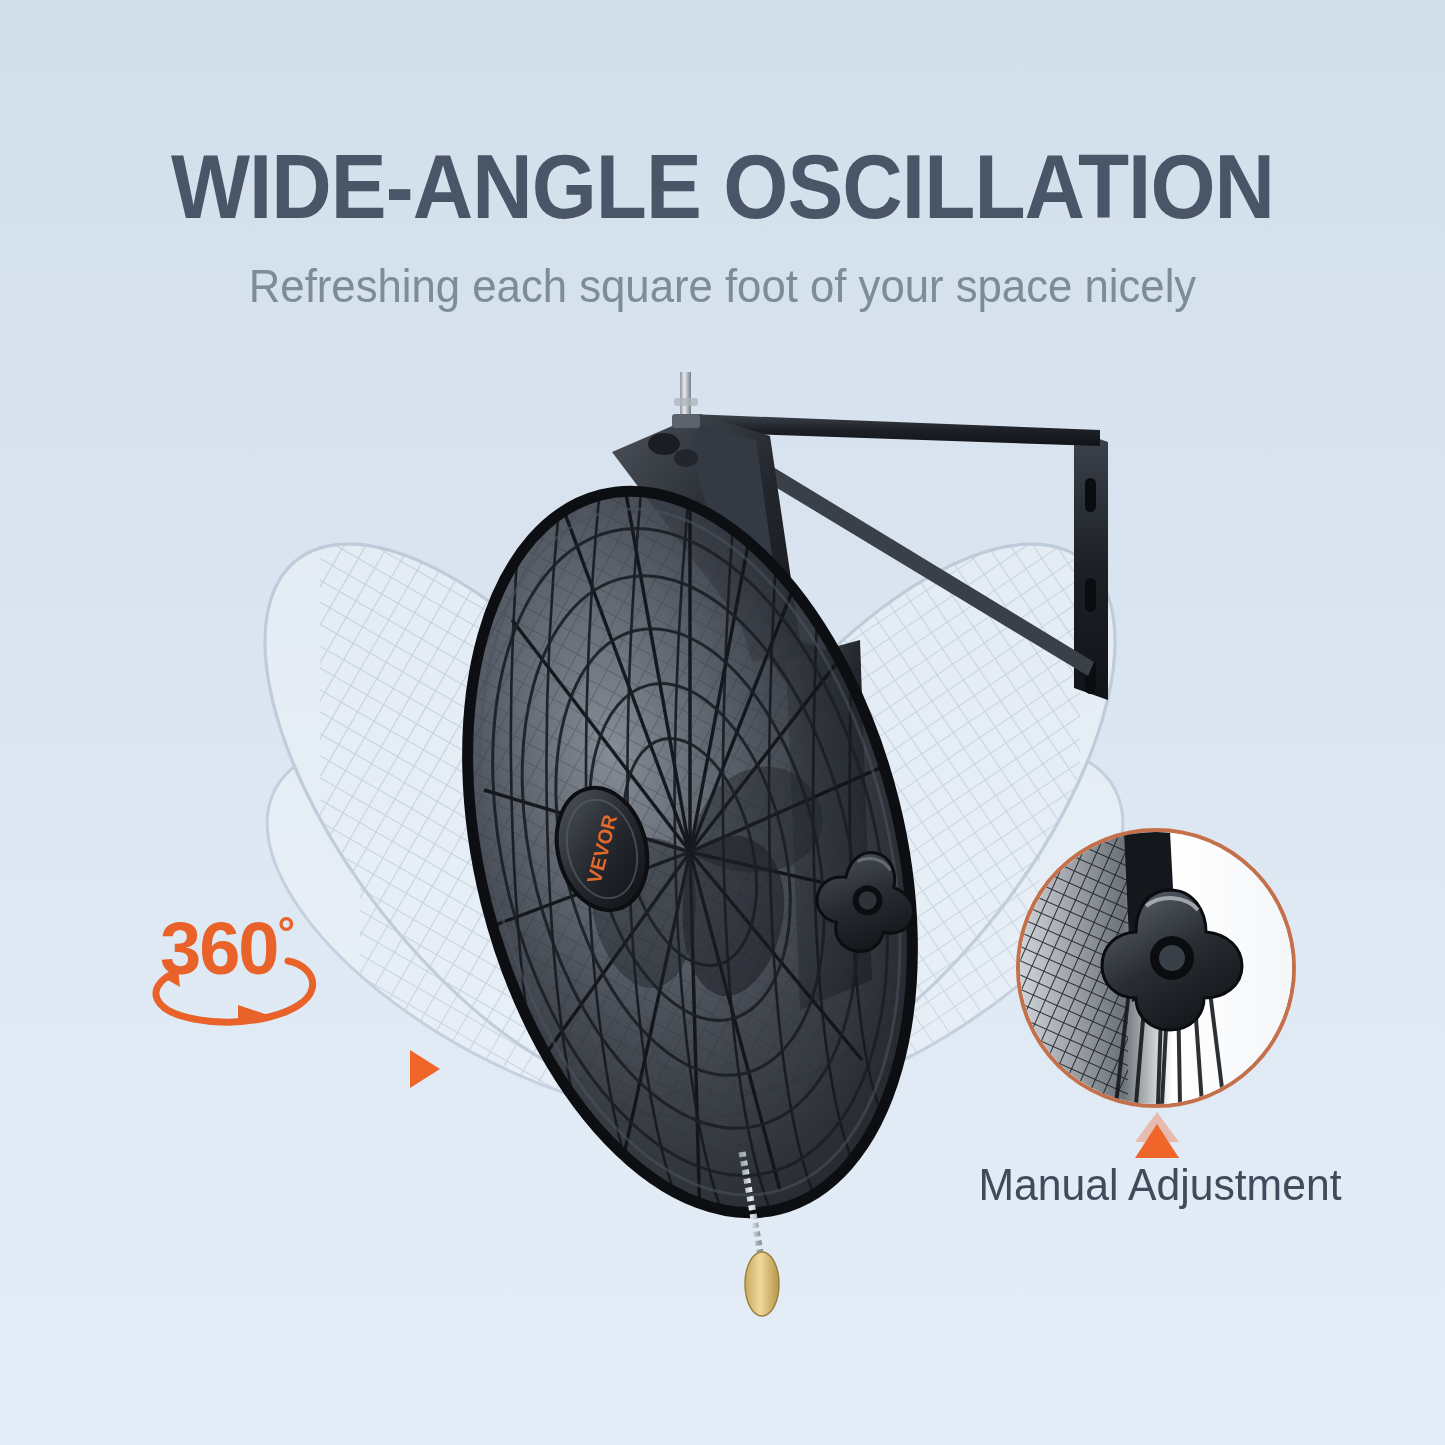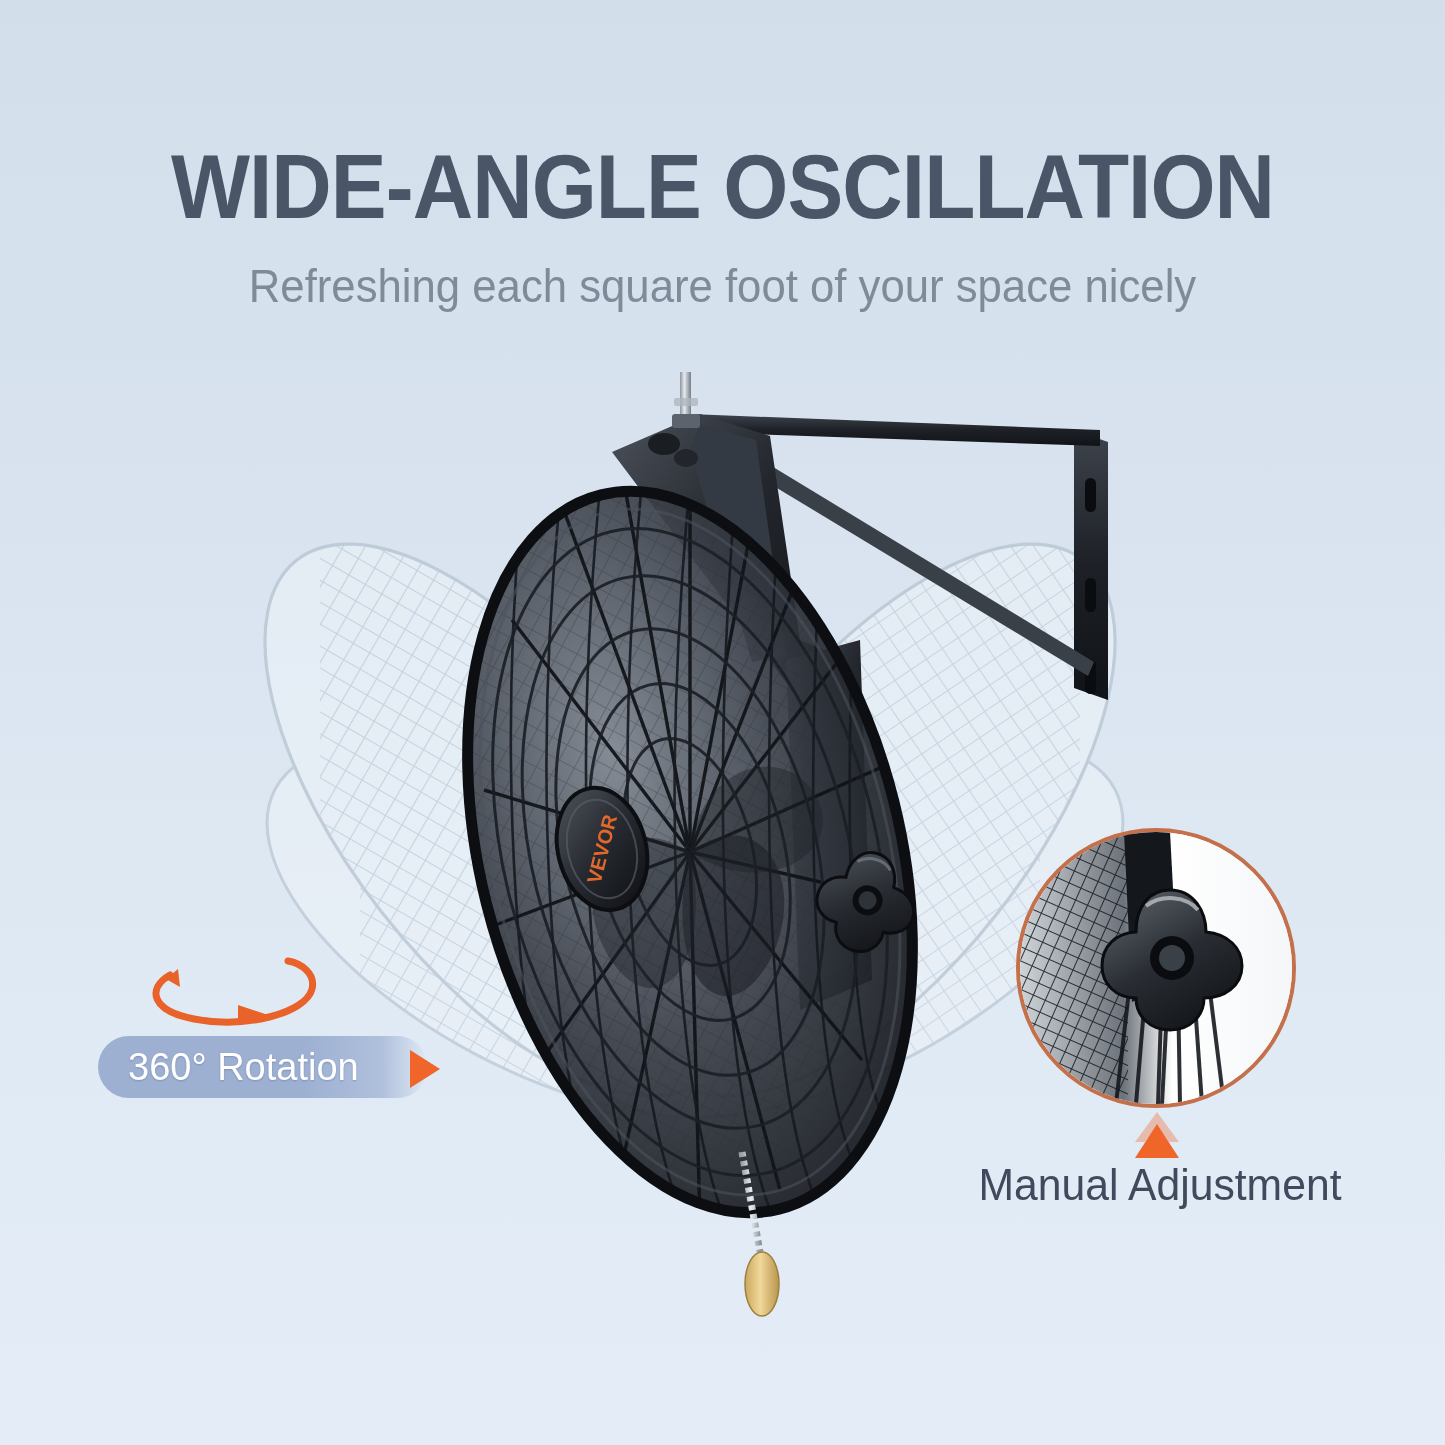--- a/index.html
+++ b/index.html
@@ -282,30 +282,30 @@
         <path d="M742 1152 L760 1252" stroke="url(#chainG)" stroke-width="7" stroke-dasharray="5 4" fill="none"></path>
         <ellipse cx="762" cy="1284" rx="17" ry="32" fill="url(#pullG)" stroke="#9c8040" stroke-width="1.5"></ellipse>
       </g>
     </svg>
   </div>
 
   <div class="headline">WIDE-ANGLE OSCILLATION</div>
   <div class="subtitle">Refreshing each square foot of your space nicely</div>
 
   <div class="rot360">
+    <div class="num">
+      <span>360</span><span style="font-size:44px;vertical-align:super;">°</span>
+    </div>
     <svg class="ring" viewBox="0 0 190 80">
       <path d="M28 26 C4 40 10 62 52 70 C104 80 164 64 170 40 C174 24 158 14 146 12" fill="none" stroke="#e8622a" stroke-width="7" stroke-linecap="round"></path>
       <path d="M96 56 L126 66 L96 76 Z" fill="#e8622a"></path>
       <path d="M36 20 L24 30 L38 38 Z" fill="#e8622a"></path>
     </svg>
   </div>
 
-  <div class="pill">
-    <span>360° Rotation</span>
-  </div>
   <div class="pill-arrow"></div>
 
   <div class="inset">
     <svg width="272" height="272" viewBox="0 0 272 272">
       <defs>
         <linearGradient id="insetBg" x1="0" y1="0" x2="1" y2="0">
           <stop offset="0%" stop-color="#cfd4d9"></stop>
           <stop offset="38%" stop-color="#6d737a"></stop>
           <stop offset="56%" stop-color="#ffffff"></stop>
           <stop offset="100%" stop-color="#f4f6f8"></stop>

